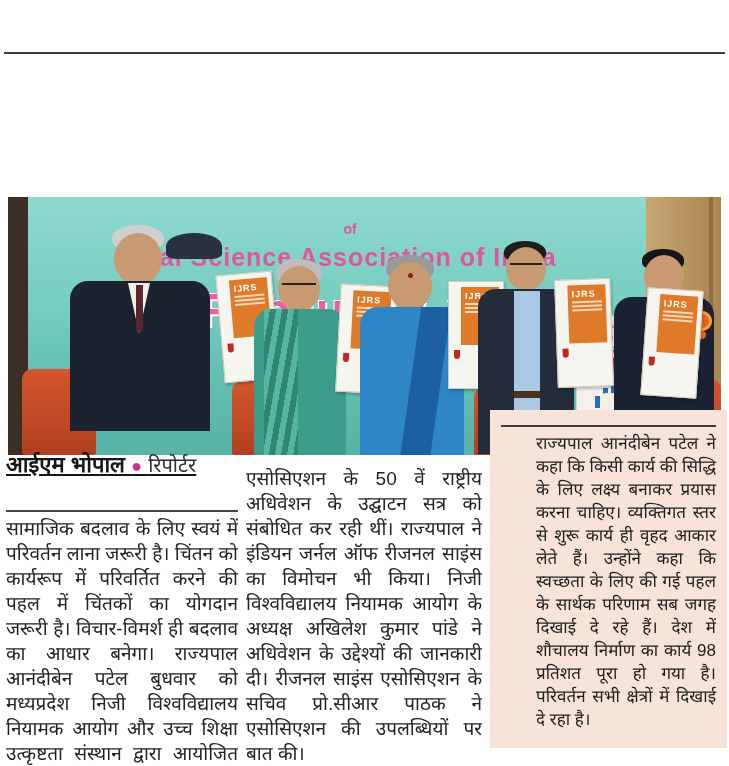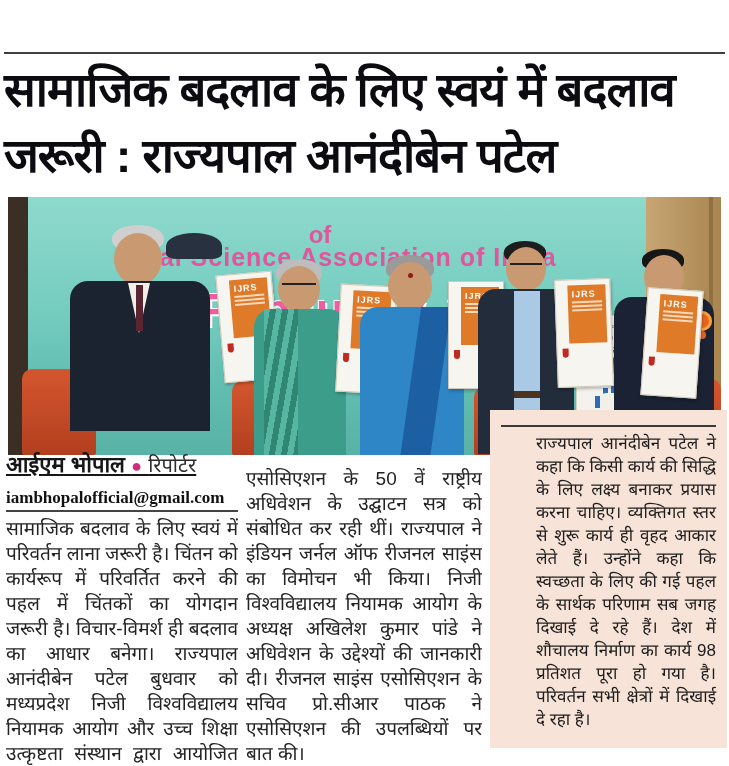--- a/index.html
+++ b/index.html
@@ -19,22 +19,22 @@
   
   .photo{position:absolute;left:8px;top:197px;width:713px;height:258px;overflow:hidden;
          background:linear-gradient(180deg,#8edacd 0%,#74ccbf 45%,#63bfb2 70%,#58b2a6 100%);}
   .wall{position:absolute;right:0;top:0;width:75px;height:258px;
         background:linear-gradient(90deg,#c7a674,#a9854f);}
   .wall-edge{position:absolute;right:8px;top:0;width:4px;height:258px;background:#7d5f38;opacity:.6;}
   .doorframe{position:absolute;left:0;top:0;width:20px;height:258px;background:#3b2f25;}
   .banner-l1{position:absolute;left:30px;top:-16px;width:600px;text-align:center;
              font-size:37px;font-weight:800;color:#4f429c;letter-spacing:1px;
              text-shadow:1px 1px 0 #ffffff;}
-  .banner-l2{position:absolute;left:12px;top:24px;width:600px;text-align:center;
-             font-size:24px;font-weight:800;color:#e0559b;}
+  .banner-l2{position:absolute;left:42px;top:24px;width:600px;text-align:center;
+             font-size:14px;font-weight:800;color:#e0559b;}
   .banner-l3{position:absolute;left:30px;top:46px;width:600px;text-align:center;
              font-size:25px;font-weight:800;color:#e0559b;letter-spacing:1px;}
   .banner-l4{position:absolute;left:40px;top:86px;width:580px;text-align:center;
              font-size:46px;font-weight:800;color:#ee5da2;letter-spacing:4px;
              text-shadow:2px 2px 0 #ffffff,-1px -1px 0 #ffffff;}
 
   
   .chair{position:absolute;background:linear-gradient(180deg,#d4562e,#b23f1f);border-radius:10px 10px 2px 2px;}
   .chair.c1{left:14px;top:172px;width:74px;height:86px;}
   .chair.c2{left:224px;top:184px;width:52px;height:74px;}
@@ -126,21 +126,20 @@
   .sidebox .rule{border-top:2px solid #3a3a3a;margin:6px 0 5px 0;}
   .sidebox .b{font-size:17px;line-height:23px;text-align:justify;color:#1d1d1d;margin-left:35px;}
 </style>
 </head>
 <body>
 
 <div class="page">
 
   <div class="kicker-rule"></div>
 
-  <div class="headline">सामाजिक बदलाव के लिए स्वयं में बदलाव जरूरी : राज्यपाल आनंदीबेन पटेल</div>
 
   <div class="photo">
     <div class="banner-l2">of</div>
     <div class="banner-l3">ional Science Association of India</div>
     <div class="banner-l4">February 2</div>
 
     <div class="wall"></div>
     <div class="wall-edge"></div>
     <div class="doorframe"></div>
 
@@ -250,21 +249,20 @@
         </div>
       <div class="mark"></div>
     </div>
   </div>
 
   <div class="byline">
     <span>आईएम भोपाल</span>
     <span class="dot">●</span>
     <span class="role">रिपोर्टर</span>
   </div>
-  <div class="email">iambhopalofficial@gmail.com</div>
   <div class="byline-rule"></div>
 
   <div class="bodycol col1">सामाजिक बदलाव के लिए स्वयं में परिवर्तन लाना जरूरी है। चिंतन को कार्यरूप में परिवर्तित करने की पहल में चिंतकों का योगदान जरूरी है। विचार-विमर्श ही बदलाव का आधार बनेगा। राज्यपाल आनंदीबेन पटेल बुधवार को मध्यप्रदेश निजी विश्वविद्यालय नियामक आयोग और उच्च शिक्षा उत्कृष्टता संस्थान द्वारा आयोजित इंडियन रीजनल सांइस</div>
   <div class="bodycol col2">एसोसिएशन के 50 वें राष्ट्रीय अधिवेशन के उद्घाटन सत्र को संबोधित कर रही थीं। राज्यपाल ने इंडियन जर्नल ऑफ रीजनल साइंस का विमोचन भी किया। निजी विश्वविद्यालय नियामक आयोग के अध्यक्ष अखिलेश कुमार पांडे ने अधिवेशन के उद्देश्यों की जानकारी दी। रीजनल साइंस एसोसिएशन के सचिव प्रो.सीआर पाठक ने एसोसिएशन की उपलब्धियों पर बात की।</div>
 
   <div class="sidebox">
     <div class="rule"></div>
     <div class="b">राज्यपाल आनंदीबेन पटेल ने कहा कि किसी कार्य की सिद्धि के लिए लक्ष्य बनाकर प्रयास करना चाहिए। व्यक्तिगत स्तर से शुरू कार्य ही वृहद आकार लेते हैं। उन्होंने कहा कि स्वच्छता के लिए की गई पहल के सार्थक परिणाम सब जगह दिखाई दे रहे हैं। देश में शौचालय निर्माण का कार्य 98 प्रतिशत पूरा हो गया है। परिवर्तन सभी क्षेत्रों में दिखाई दे रहा है।</div>
   </div>
 

